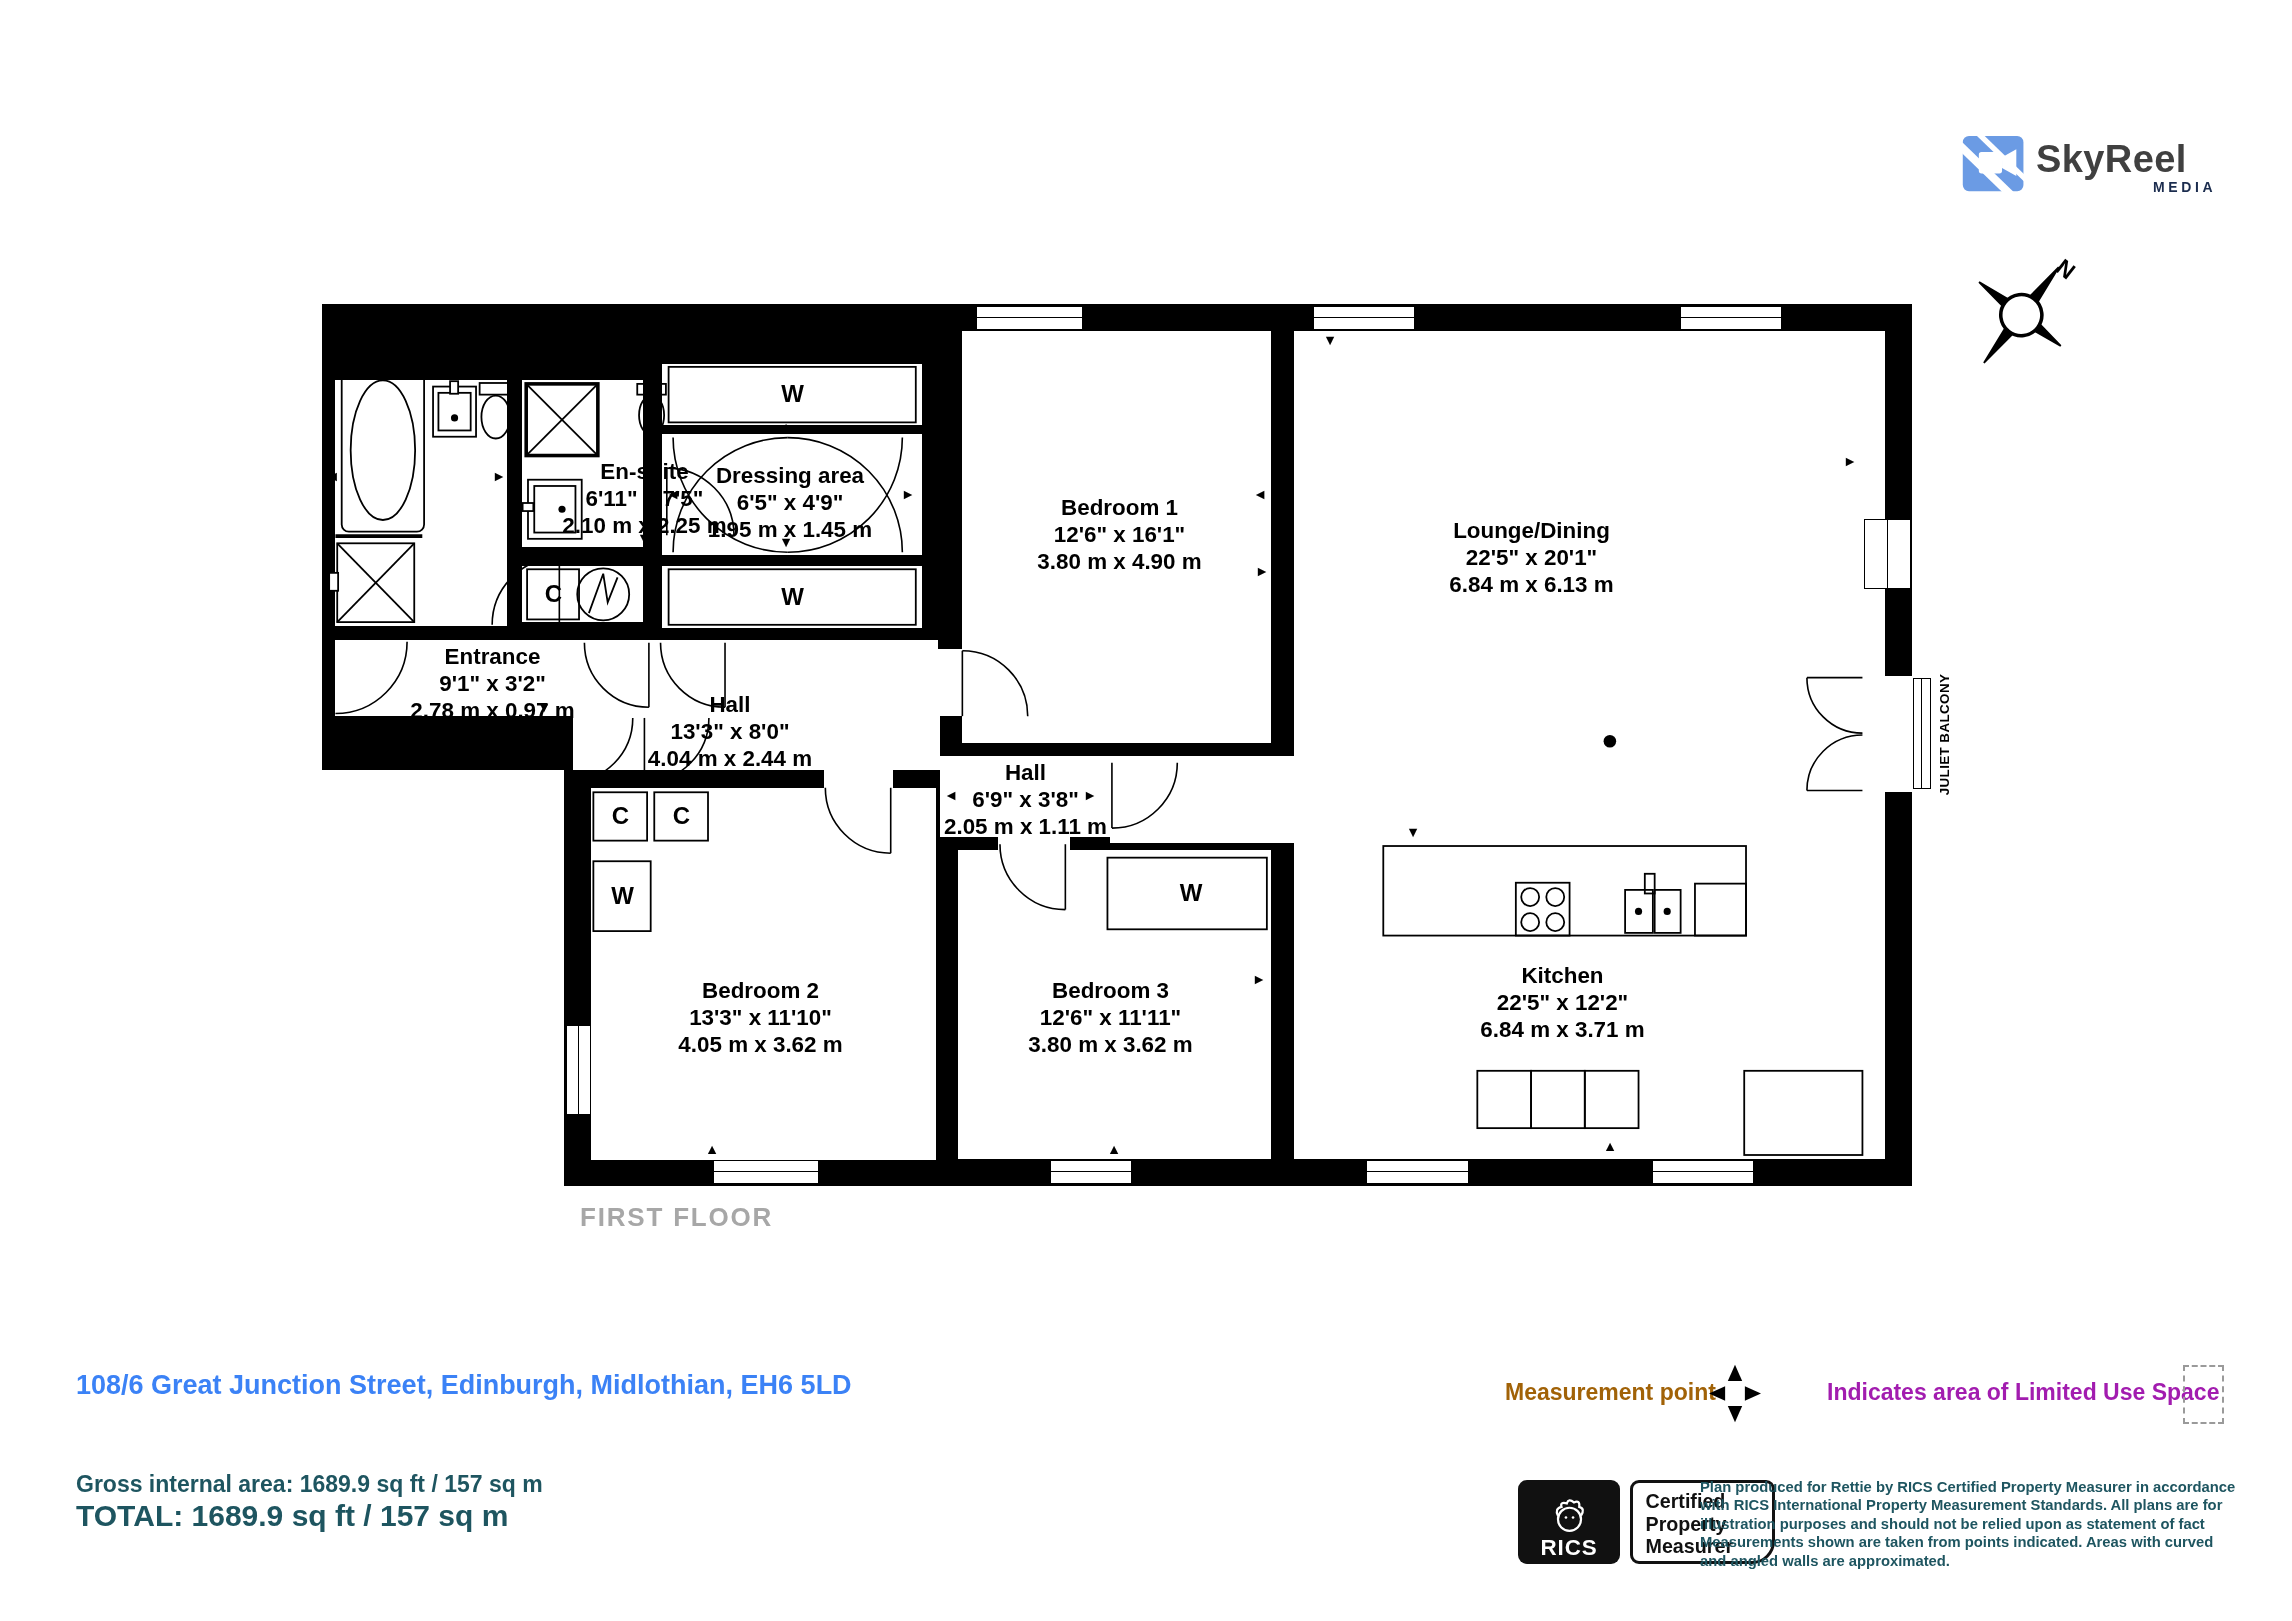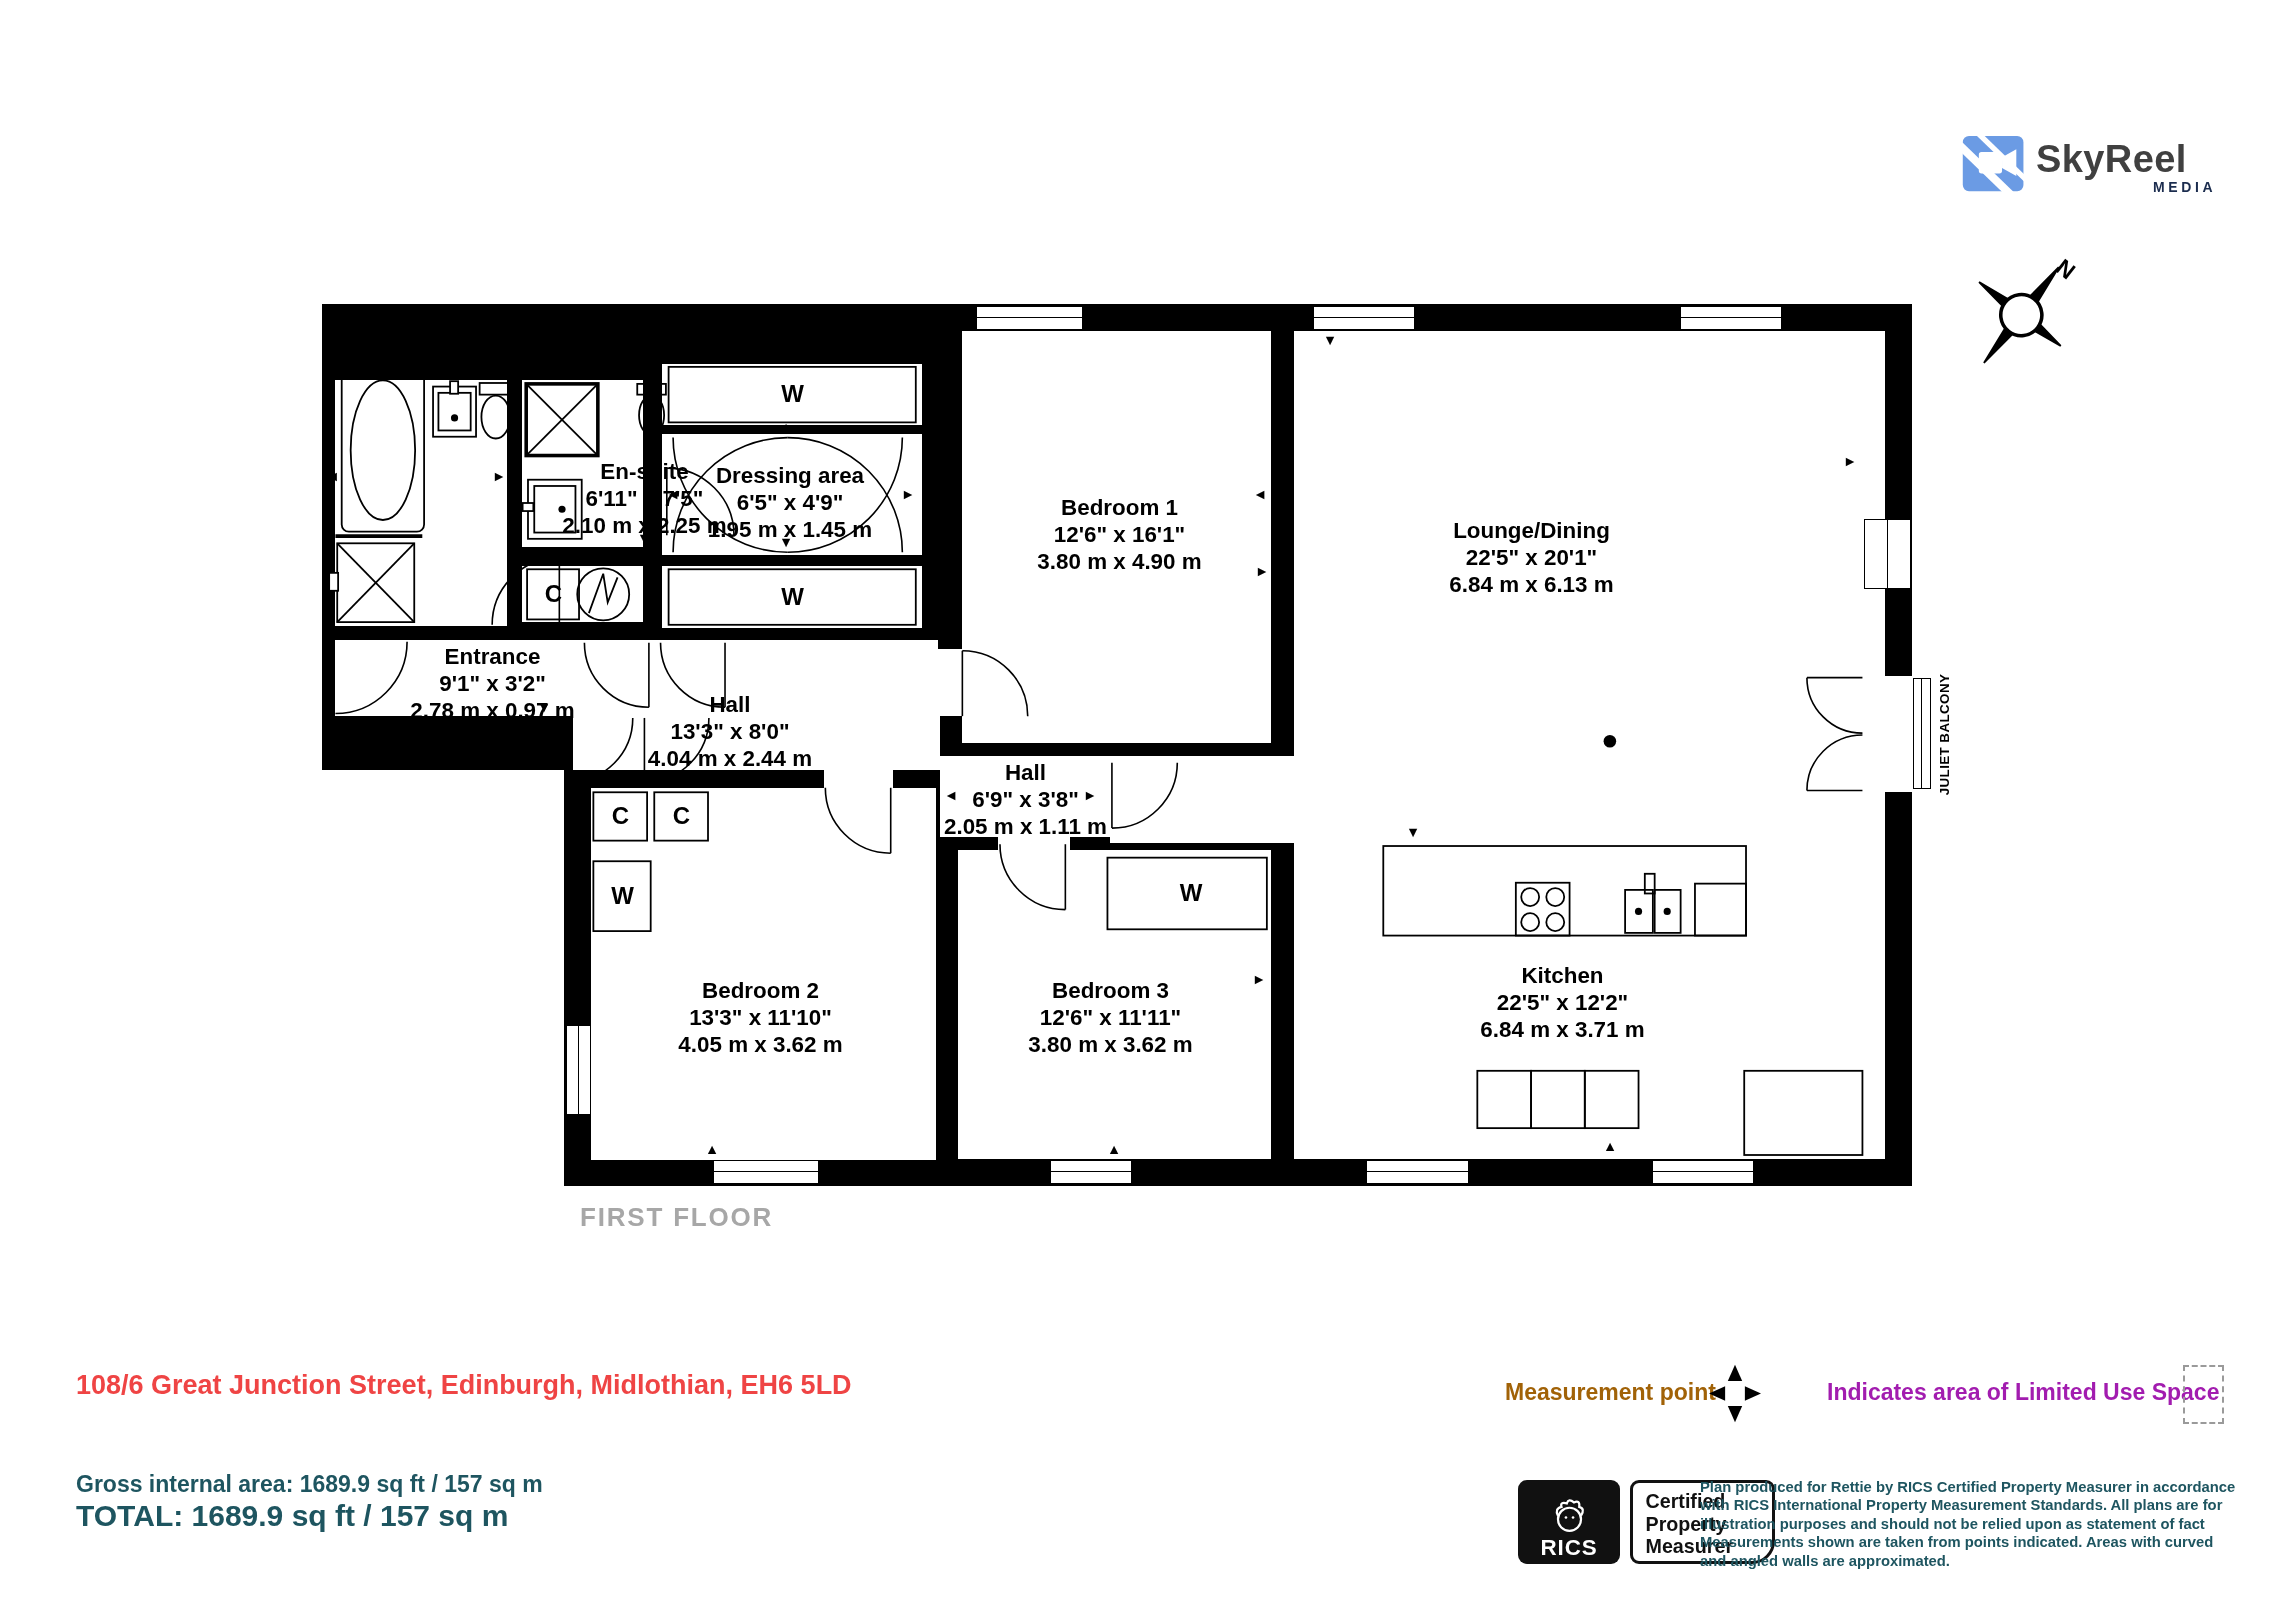--- a/index.html
+++ b/index.html
@@ -296,21 +296,21 @@
     <div class="arr" style="left:170px;top:165px">►</div>
     <div class="arr" style="left:579px;top:183px">►</div>
     <div class="arr" style="left:761px;top:484px">►</div>
     <div class="arr" style="left:930px;top:668px">►</div>
     <div class="arr" style="left:933px;top:260px">►</div>
     <div class="arr" style="left:1521px;top:150px">►</div>
   </div>
 
   <div id="floor-label" style="color:#a7a7a7">FIRST FLOOR</div>
 
-  <div id="address" class="teal" style="color:#ef4444">108/6 Great Junction Street, Edinburgh, Midlothian, EH6 5LD</div>
+  <div id="address" class="teal" style="color:#3b82f6">108/6 Great Junction Street, Edinburgh, Midlothian, EH6 5LD</div>
 
   <div id="legend-measure" class="teal" style="color:#a16207">Measurement point</div>
   <svg class="abs" style="left:1707px;top:1363px" width="56" height="61" viewBox="0 0 62 68">
     <g fill="#000">
       <polygon points="31,2 23,20 39,20"></polygon>
       <polygon points="31,66 23,48 39,48"></polygon>
       <polygon points="2,34 20,26 20,42"></polygon>
       <polygon points="60,34 42,26 42,42"></polygon>
     </g>
   </svg>

